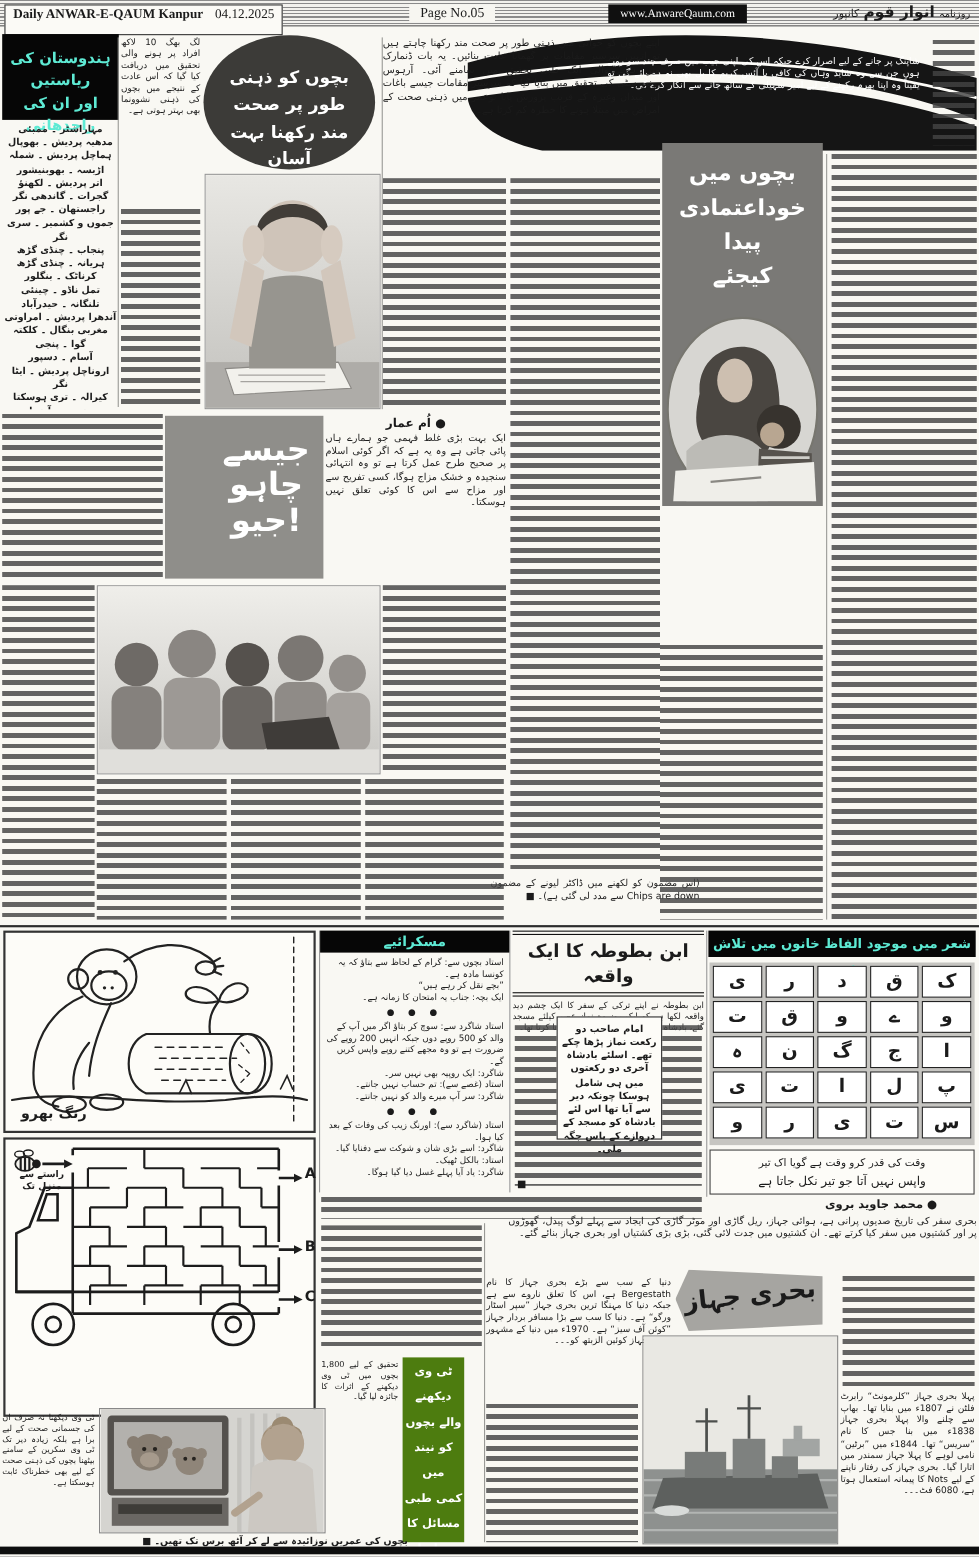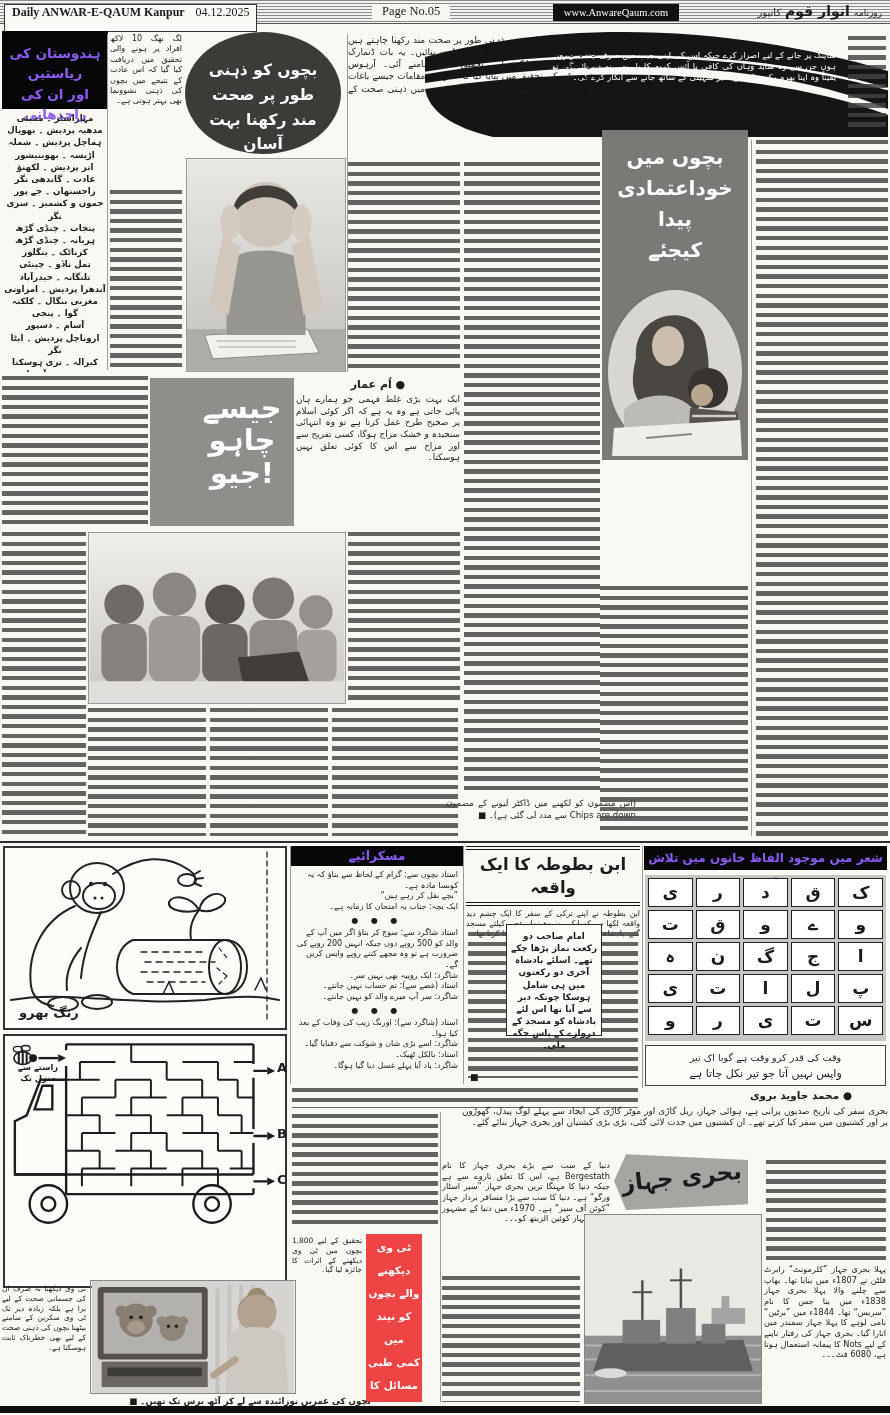--- a/index.html
+++ b/index.html
@@ -9,25 +9,25 @@
   .ur{direction:rtl;text-align:justify;}
   .ctr{text-align:center;}
   .b{font-weight:bold;}
   
   .sim{background-image:repeating-linear-gradient(to bottom,#434343 0 4.4px,transparent 4.4px 9.6px);opacity:.82;}
   
   .masthead{background:repeating-linear-gradient(to bottom,#8b8b8b 0 1px,#f3f2ee 1px 3px);border-bottom:1px solid #555;}
   .mh-box{background:#fbfaf6;border:1px solid #333;font-family:"Liberation Serif",serif;}
   .mh-site{background:#101010;color:#fff;font-family:"Liberation Serif",serif;}
   
-  .blackbox{background:#060606;color:#8b5cf6;}
+  .blackbox{background:#060606;color:#5eead4;}
   .circle-head{background:#3c3b38;color:#fff;border-radius:50%;}
   .graybox{background:#8f8e8a;color:#fff;}
   .banner{background:#7a7976;color:#fff;}
-  .tvbanner{background:#ef4444;}
+  .tvbanner{background:#4d7c0f;}
   .tvb-line{color:#fff;font-weight:bold;font-size:10.5px;line-height:23px;text-align:center;direction:rtl;}
   .state-item{font-size:8.6px;font-weight:bold;line-height:12.2px;text-align:center;direction:rtl;}
   .joke{white-space:pre-line;font-size:8px;line-height:1.34;direction:rtl;text-align:right;}
   .joke-sep{text-align:center;font-size:8px;letter-spacing:5px;margin:3px 0;}
   .ws-row{display:flex;gap:3px;margin-bottom:3px;}
   .ws-cell{flex:1;background:#fff;border:1px solid #222;height:27px;line-height:27px;
            text-align:center;font-size:17px;font-weight:bold;}
   .vrule{background:#9a9a96;width:1px;}
   .quotebox{background:#fdfcf8;border:1px solid #2b2b2b;}
   .dbl{border-top:4px double #111;border-bottom:4px double #111;}
@@ -65,21 +65,21 @@
   <div class="abs blackbox ctr ur b" style="left:2px;top:31px;width:106px;height:78px;font-size:13.5px;line-height:1.5;padding-top:12px;">
     <div>ہندوستان کی ریاستیں</div>
     <div>اور ان کی راجدھانی</div>
   </div>
   <div class="abs" style="left:3px;top:112px;width:104px;height:260px;overflow:hidden;">
       <div class="state-item">مہاراشٹر ۔ ممبئی</div>
       <div class="state-item">مدھیہ پردیش ۔ بھوپال</div>
       <div class="state-item">ہماچل پردیش ۔ شملہ</div>
       <div class="state-item">اڑیسہ ۔ بھوبنیشور</div>
       <div class="state-item">اتر پردیش ۔ لکھنؤ</div>
-      <div class="state-item">عادت ۔ گاندھی نگر</div>
+      <div class="state-item">گجرات ۔ گاندھی نگر</div>
       <div class="state-item">راجستھان ۔ جے پور</div>
       <div class="state-item">جموں و کشمیر ۔ سری نگر</div>
       <div class="state-item">پنجاب ۔ چنڈی گڑھ</div>
       <div class="state-item">ہریانہ ۔ چنڈی گڑھ</div>
       <div class="state-item">کرناٹک ۔ بنگلور</div>
       <div class="state-item">تمل ناڈو ۔ چینئی</div>
       <div class="state-item">تلنگانہ ۔ حیدرآباد</div>
       <div class="state-item">آندھرا پردیش ۔ امراوتی</div>
       <div class="state-item">مغربی بنگال ۔ کلکتہ</div>
       <div class="state-item">گوا ۔ پنجی</div>

